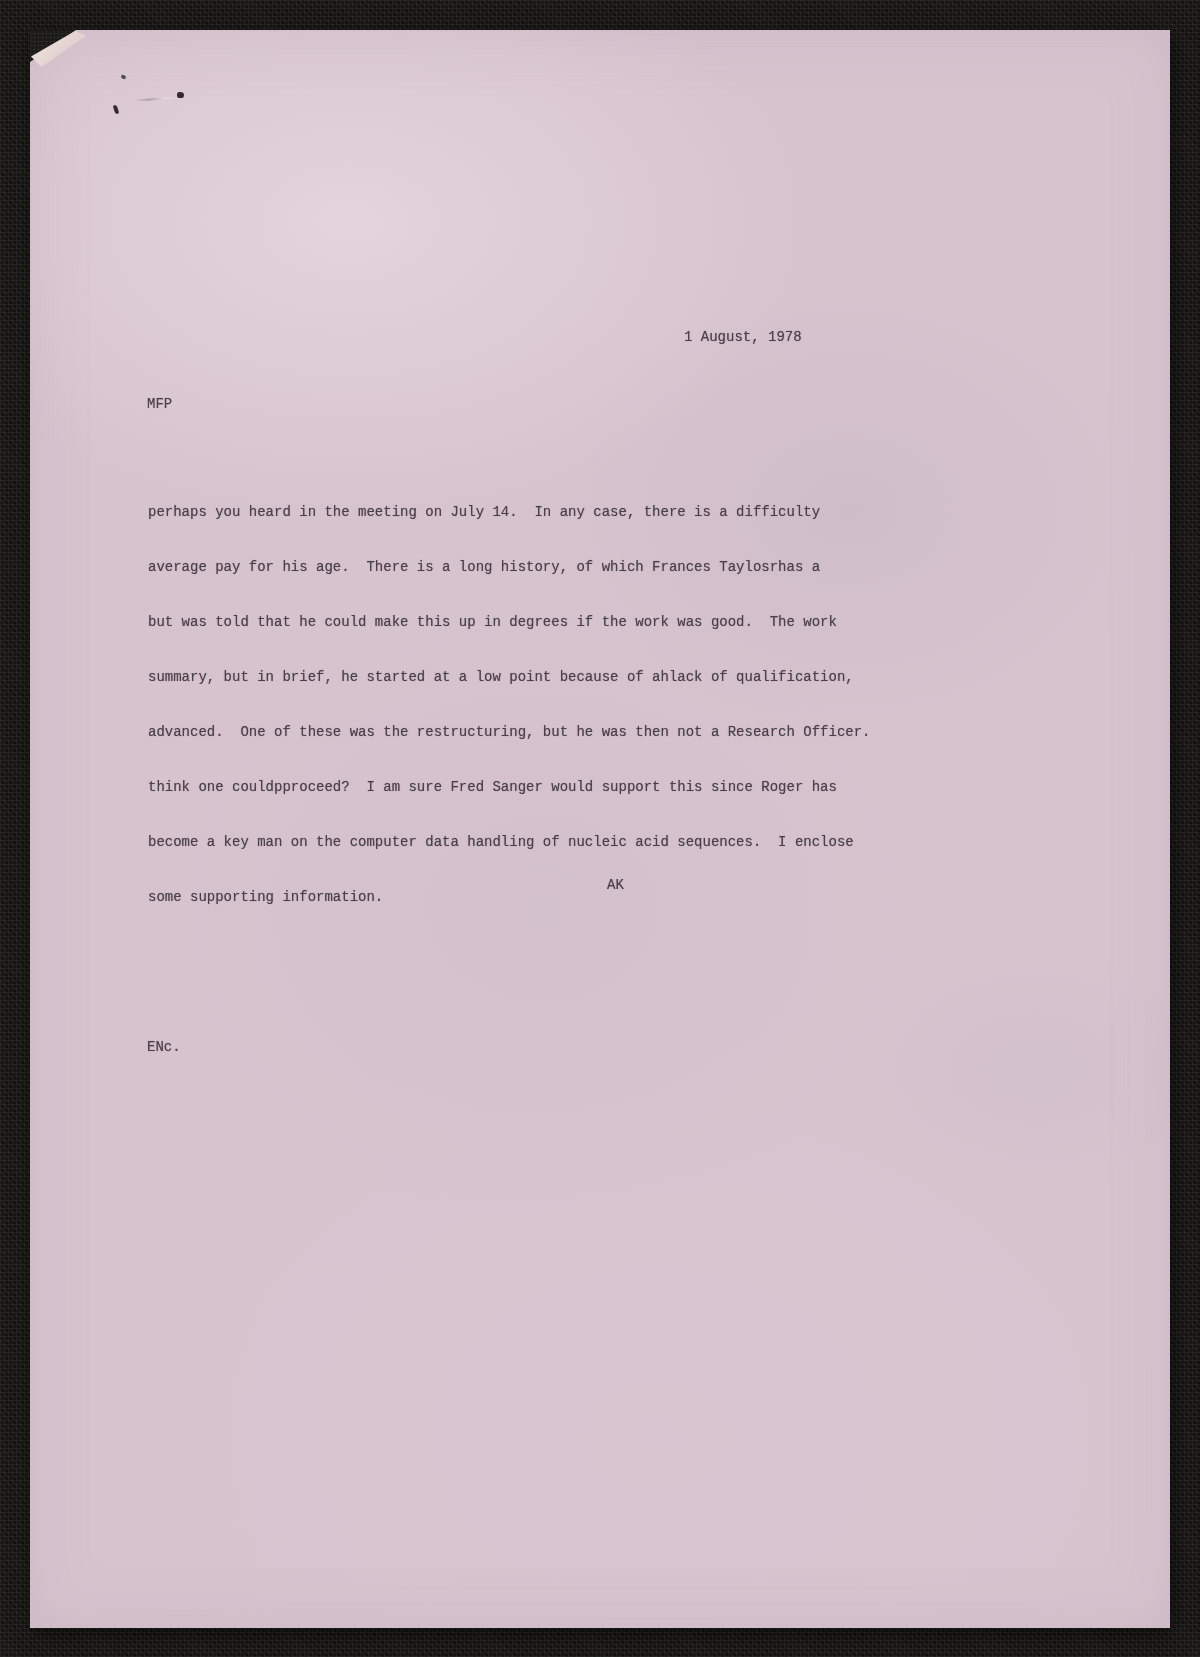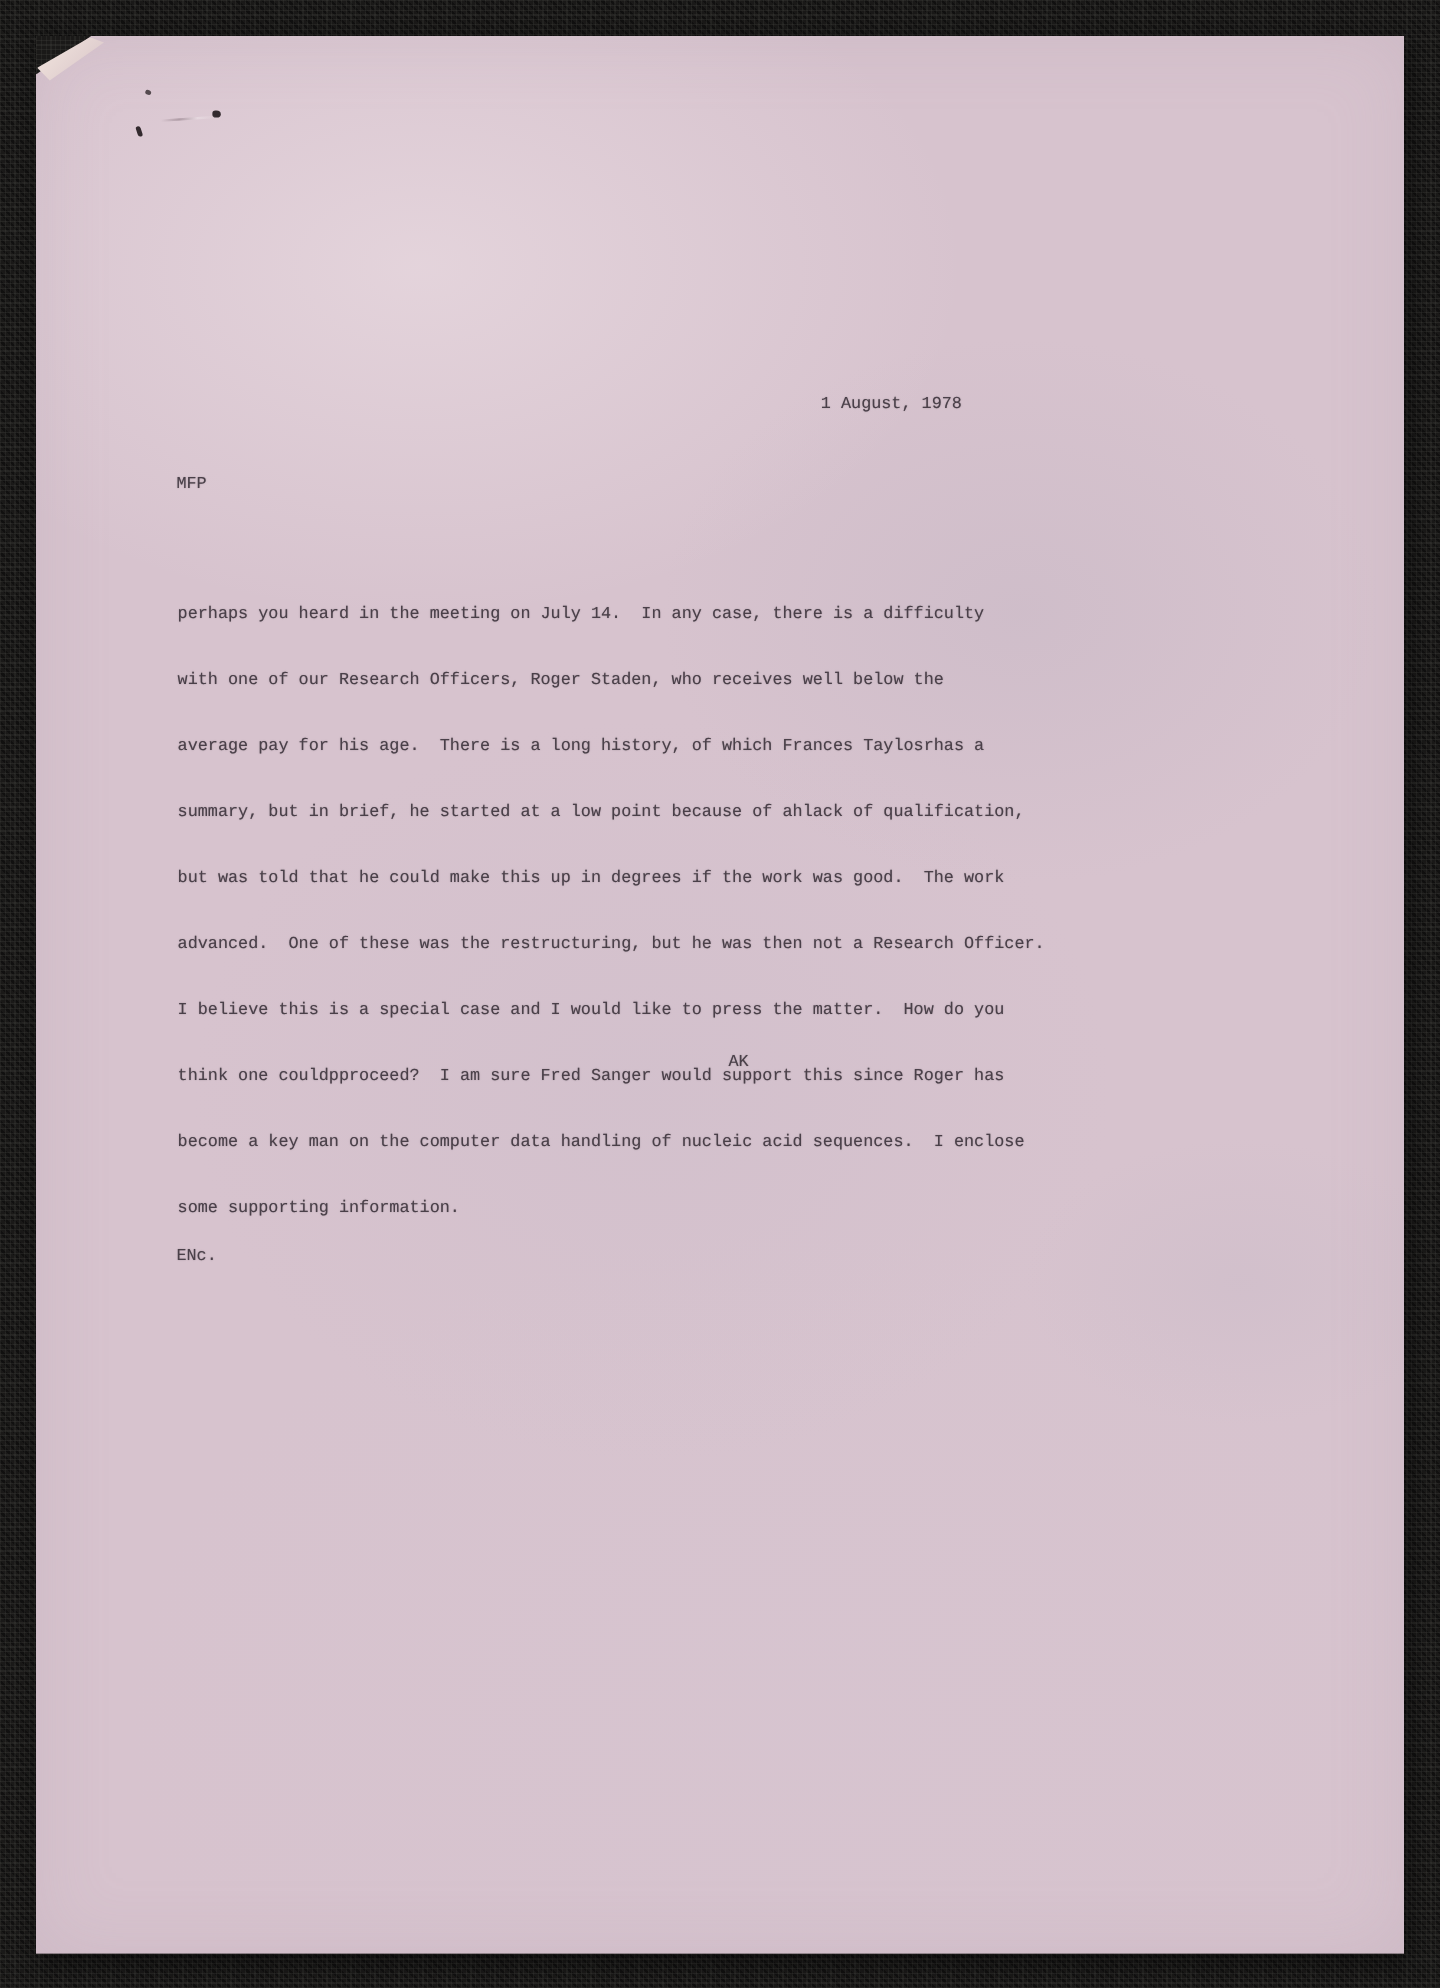--- a/index.html
+++ b/index.html
@@ -107,26 +107,24 @@
     <div class="speck speck-b"></div>
     <div class="speck speck-c"></div>
     <div class="crease"></div>
 
     <div class="typed date">1 August, 1978</div>
 
     <div class="typed recipient">MFP</div>
 
     <div class="typed body">
       <div class="line">perhaps you heard in the meeting on July 14.  In any case, there is a difficulty</div>
-      <div class="line">with one of our Research Officers, Roger Staden, who receives well below the</div>
       <div class="line">average pay for his age.  There is a long history, of which Frances Taylosrhas a</div>
+      <div class="line">but was told that he could make this up in degrees if the work was good.  The work</div>
       <div class="line">summary, but in brief, he started at a low point because of ahlack of qualification,</div>
-      <div class="line">but was told that he could make this up in degrees if the work was good.  The work</div>
       <div class="line">advanced.  One of these was the restructuring, but he was then not a Research Officer.</div>
-      <div class="line">I believe this is a special case and I would like to press the matter.  How do you</div>
       <div class="line">think one couldpproceed?  I am sure Fred Sanger would support this since Roger has</div>
       <div class="line">become a key man on the computer data handling of nucleic acid sequences.  I enclose</div>
       <div class="line">some supporting information.</div>
     </div>
 
     <div class="typed signature">AK</div>
 
     <div class="typed enclosure">ENc.</div>
 
   </div>

